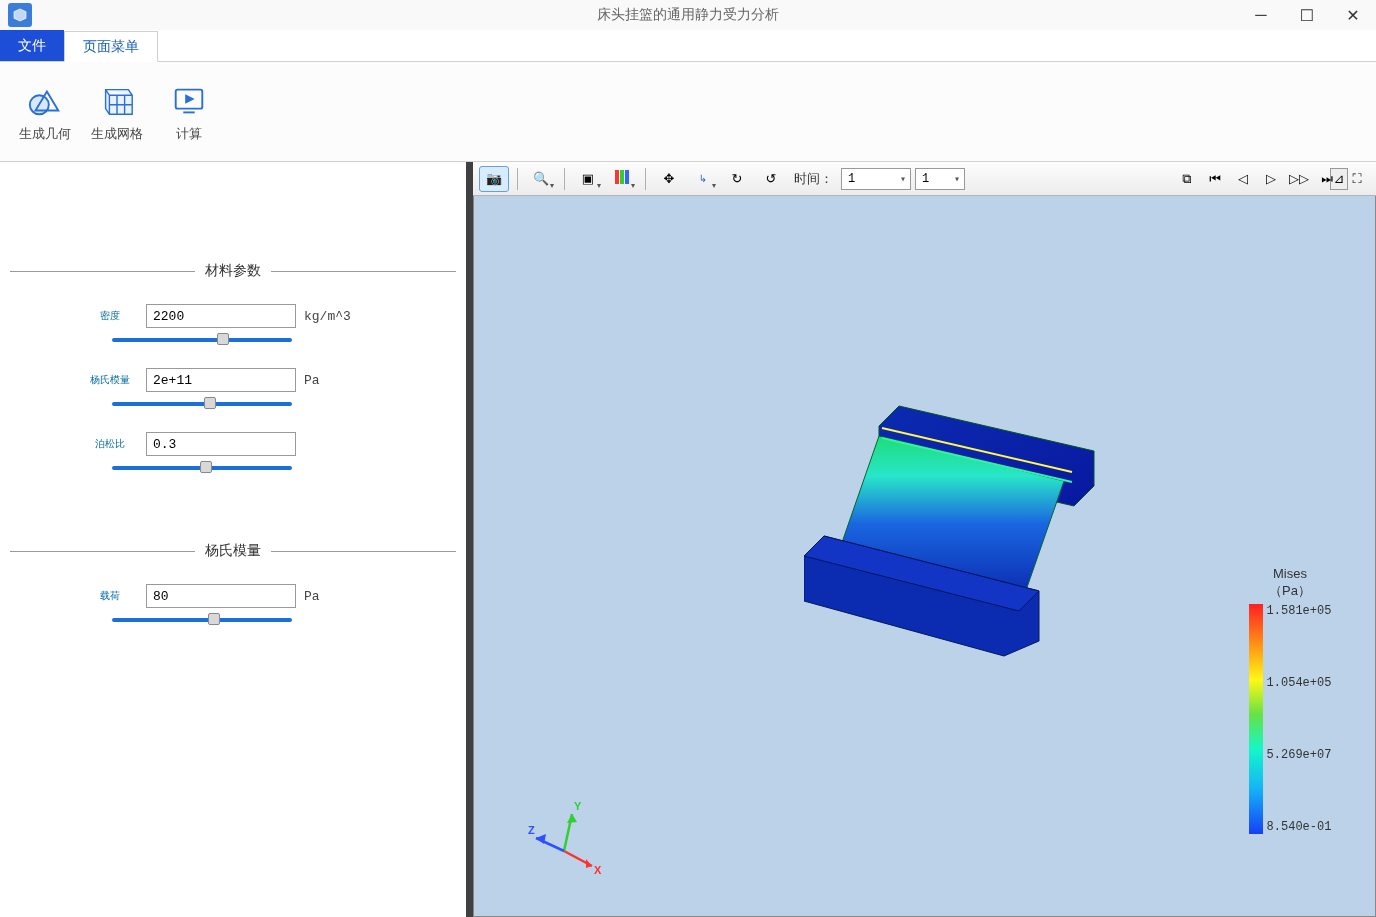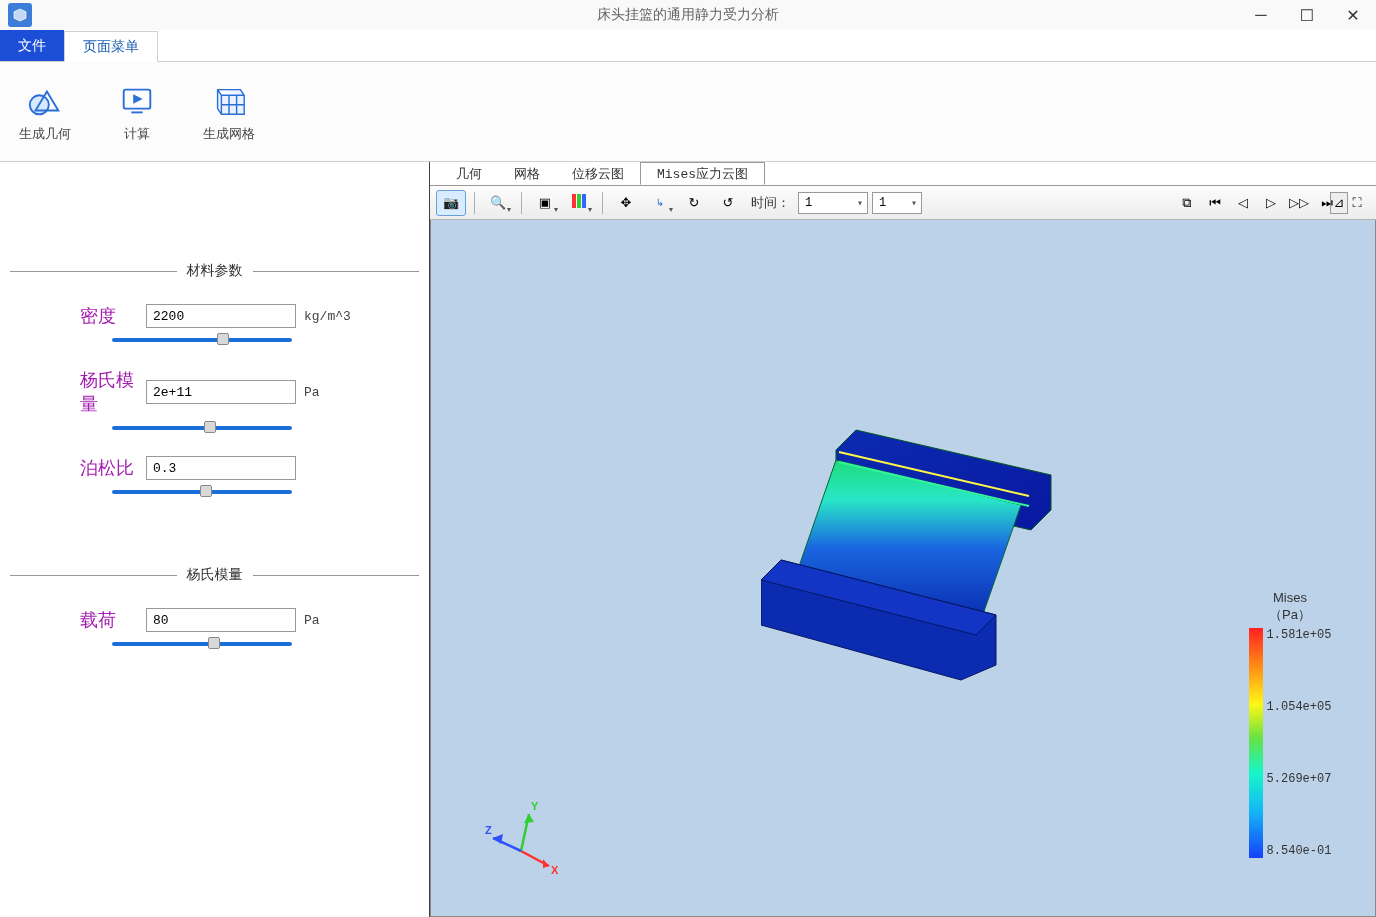--- a/index.html
+++ b/index.html
@@ -13,33 +13,33 @@
 .titlebar .winbtns { position: absolute; right: 0; top:0; display: flex; height:100%; }
 .titlebar .winbtns div { width: 46px; display:flex; align-items:center; justify-content:center; color:#333; font-size:16px; cursor:pointer; }
 
 
 .ribbon-tabs { height: 32px; background: #fff; border-bottom: 1px solid #d0d0d0; display:flex; }
 .ribbon-tabs .tab { padding: 0 18px; height:100%; display:flex; align-items:center; font-size:14px; cursor:pointer; }
 .ribbon-tabs .tab.file { background:#1d4ed8; color:#fff; }
 .ribbon-tabs .tab.active { color:#1a5fb4; border:1px solid #d0d0d0; border-bottom:1px solid #fff; background:#fff; position:relative; top:1px; }
 
 
-.ribbon-body { height: 100px; border-bottom:1px solid #d0d0d0; background:#fcfcfc; display:flex; align-items:center; padding-left:10px; gap:22px; }
+.ribbon-body { height: 100px; border-bottom:1px solid #d0d0d0; background:#fcfcfc; display:flex; align-items:center; padding-left:10px; gap:2px; }
 .rb-item { width:70px; height:90px; display:flex; flex-direction:column; align-items:center; justify-content:center; cursor:pointer; border-radius:3px; color:#444; }
 .rb-item .icon { width:40px; height:40px; display:flex; align-items:center; justify-content:center; }
 .rb-item .label { font-size:13px; margin-top:4px; }
 
 
 .main { display:flex; height: calc(917px - 30px - 32px - 100px); }
-.sidebar { width:430px; border-right:1px solid #404040; padding-top:90px; }
+.sidebar { width:473px; border-right:7px solid #404040; padding-top:90px; }
 .section-header { display:flex; align-items:center; justify-content:center; margin:10px 0 20px; }
 .section-header .line { flex:1; height:1px; background:#999; margin:0 10px; }
 .section-header .txt { font-size:14px; color:#333; }
 .param-row { display:flex; align-items:center; padding:4px 0; margin-left:80px; }
-.param-row .plabel { width:60px; text-align:left; color:#a21caf; font-size:18px; margin-right:6px; }
+.param-row .plabel { width:60px; text-align:center; color:#0369a1; font-size:10px; margin-right:6px; }
 .param-row input { width:150px; height:24px; border:1px solid #999; padding:0 6px; font-size:13px; font-family: "Courier New", monospace; }
 .param-row .unit { margin-left:8px; font-size:13px; color:#444; font-family:"Courier New",monospace; }
 .slider { width:180px; height:4px; background:#1a6fd8; margin:6px 0 22px 112px; position:relative; border-radius:2px; }
 .slider .thumb { position:absolute; width:12px; height:12px; background:#d8d8d8; border:1px solid #888; border-radius:2px; top:-5px; }
 .section-gap { height:40px; }
 
 
 .viewport-area { flex:1; display:flex; flex-direction:column; position:relative; }
 .view-tabs { height:24px; display:flex; background:#fff; border-bottom:1px solid #999; padding-left:10px; }
 .view-tabs .vtab { padding:0 16px; height:100%; display:flex; align-items:center; font-size:13px; color:#333; cursor:pointer; font-family:"Courier New",monospace; }
@@ -102,34 +102,34 @@
       <svg width="38" height="38" viewBox="0 0 40 40">
           <circle cx="14" cy="24" r="10" fill="#d8e8ff" stroke="#2a6fd8" stroke-width="2"></circle>
           <polygon points="22,10 34,30 10,30" fill="none" stroke="#2a6fd8" stroke-width="2"></polygon>
         </svg>
     </div>
     <div class="label">生成几何</div>
   </div>
   <div class="rb-item">
     <div class="icon">
       <svg width="38" height="38" viewBox="0 0 40 40">
+          <path d="M8 8 L32 8 L36 14 L36 34 L12 34 L8 28 Z M8 8 L12 14 L36 14 M12 14 L12 34 M20 14 L20 34 M28 14 L28 34 M12 24 L36 24" fill="#eaf2ff" stroke="#2a6fd8" stroke-width="1.5"></path>
+        </svg>
+    </div>
+    <div class="label">生成网格</div>
+  </div>
+  <div class="rb-item">
+    <div class="icon">
+      <svg width="38" height="38" viewBox="0 0 40 40">
           <rect x="6" y="8" width="28" height="20" rx="2" fill="none" stroke="#2a6fd8" stroke-width="2"></rect>
           <polygon points="16,13 26,18 16,23" fill="#2a6fd8"></polygon>
           <line x1="14" y1="32" x2="26" y2="32" stroke="#2a6fd8" stroke-width="2"></line>
         </svg>
     </div>
     <div class="label">计算</div>
-  </div>
-  <div class="rb-item">
-    <div class="icon">
-      <svg width="38" height="38" viewBox="0 0 40 40">
-          <path d="M8 8 L32 8 L36 14 L36 34 L12 34 L8 28 Z M8 8 L12 14 L36 14 M12 14 L12 34 M20 14 L20 34 M28 14 L28 34 M12 24 L36 24" fill="#eaf2ff" stroke="#2a6fd8" stroke-width="1.5"></path>
-        </svg>
-    </div>
-    <div class="label">生成网格</div>
   </div>
 </div>
 
 <div class="main">
 
   <div class="sidebar">
     <div class="section-header">
       <div class="line"></div>
         <div class="txt">材料参数</div>
         <div class="line"></div>
@@ -174,26 +174,20 @@
       <div class="plabel">载荷</div>
       <input value="80" style="">
       <div class="unit">Pa</div>
     </div>
     <div class="slider">
         <div class="thumb" style="left:96px"></div>
       </div>
   </div>
 
   <div class="viewport-area">
-    <div class="view-tabs">
-      <div class="vtab">几何</div>
-      <div class="vtab">网格</div>
-      <div class="vtab">位移云图</div>
-      <div class="vtab active">Mises应力云图</div>
-    </div>
 
     <div class="view-toolbar">
       <div class="tbtn active">
           <span>📷</span>
         </div>
       <div class="tsep"></div>
       <div class="tbtn">
           <span>🔍</span>
           <span class="dd">▾</span>
         </div>

